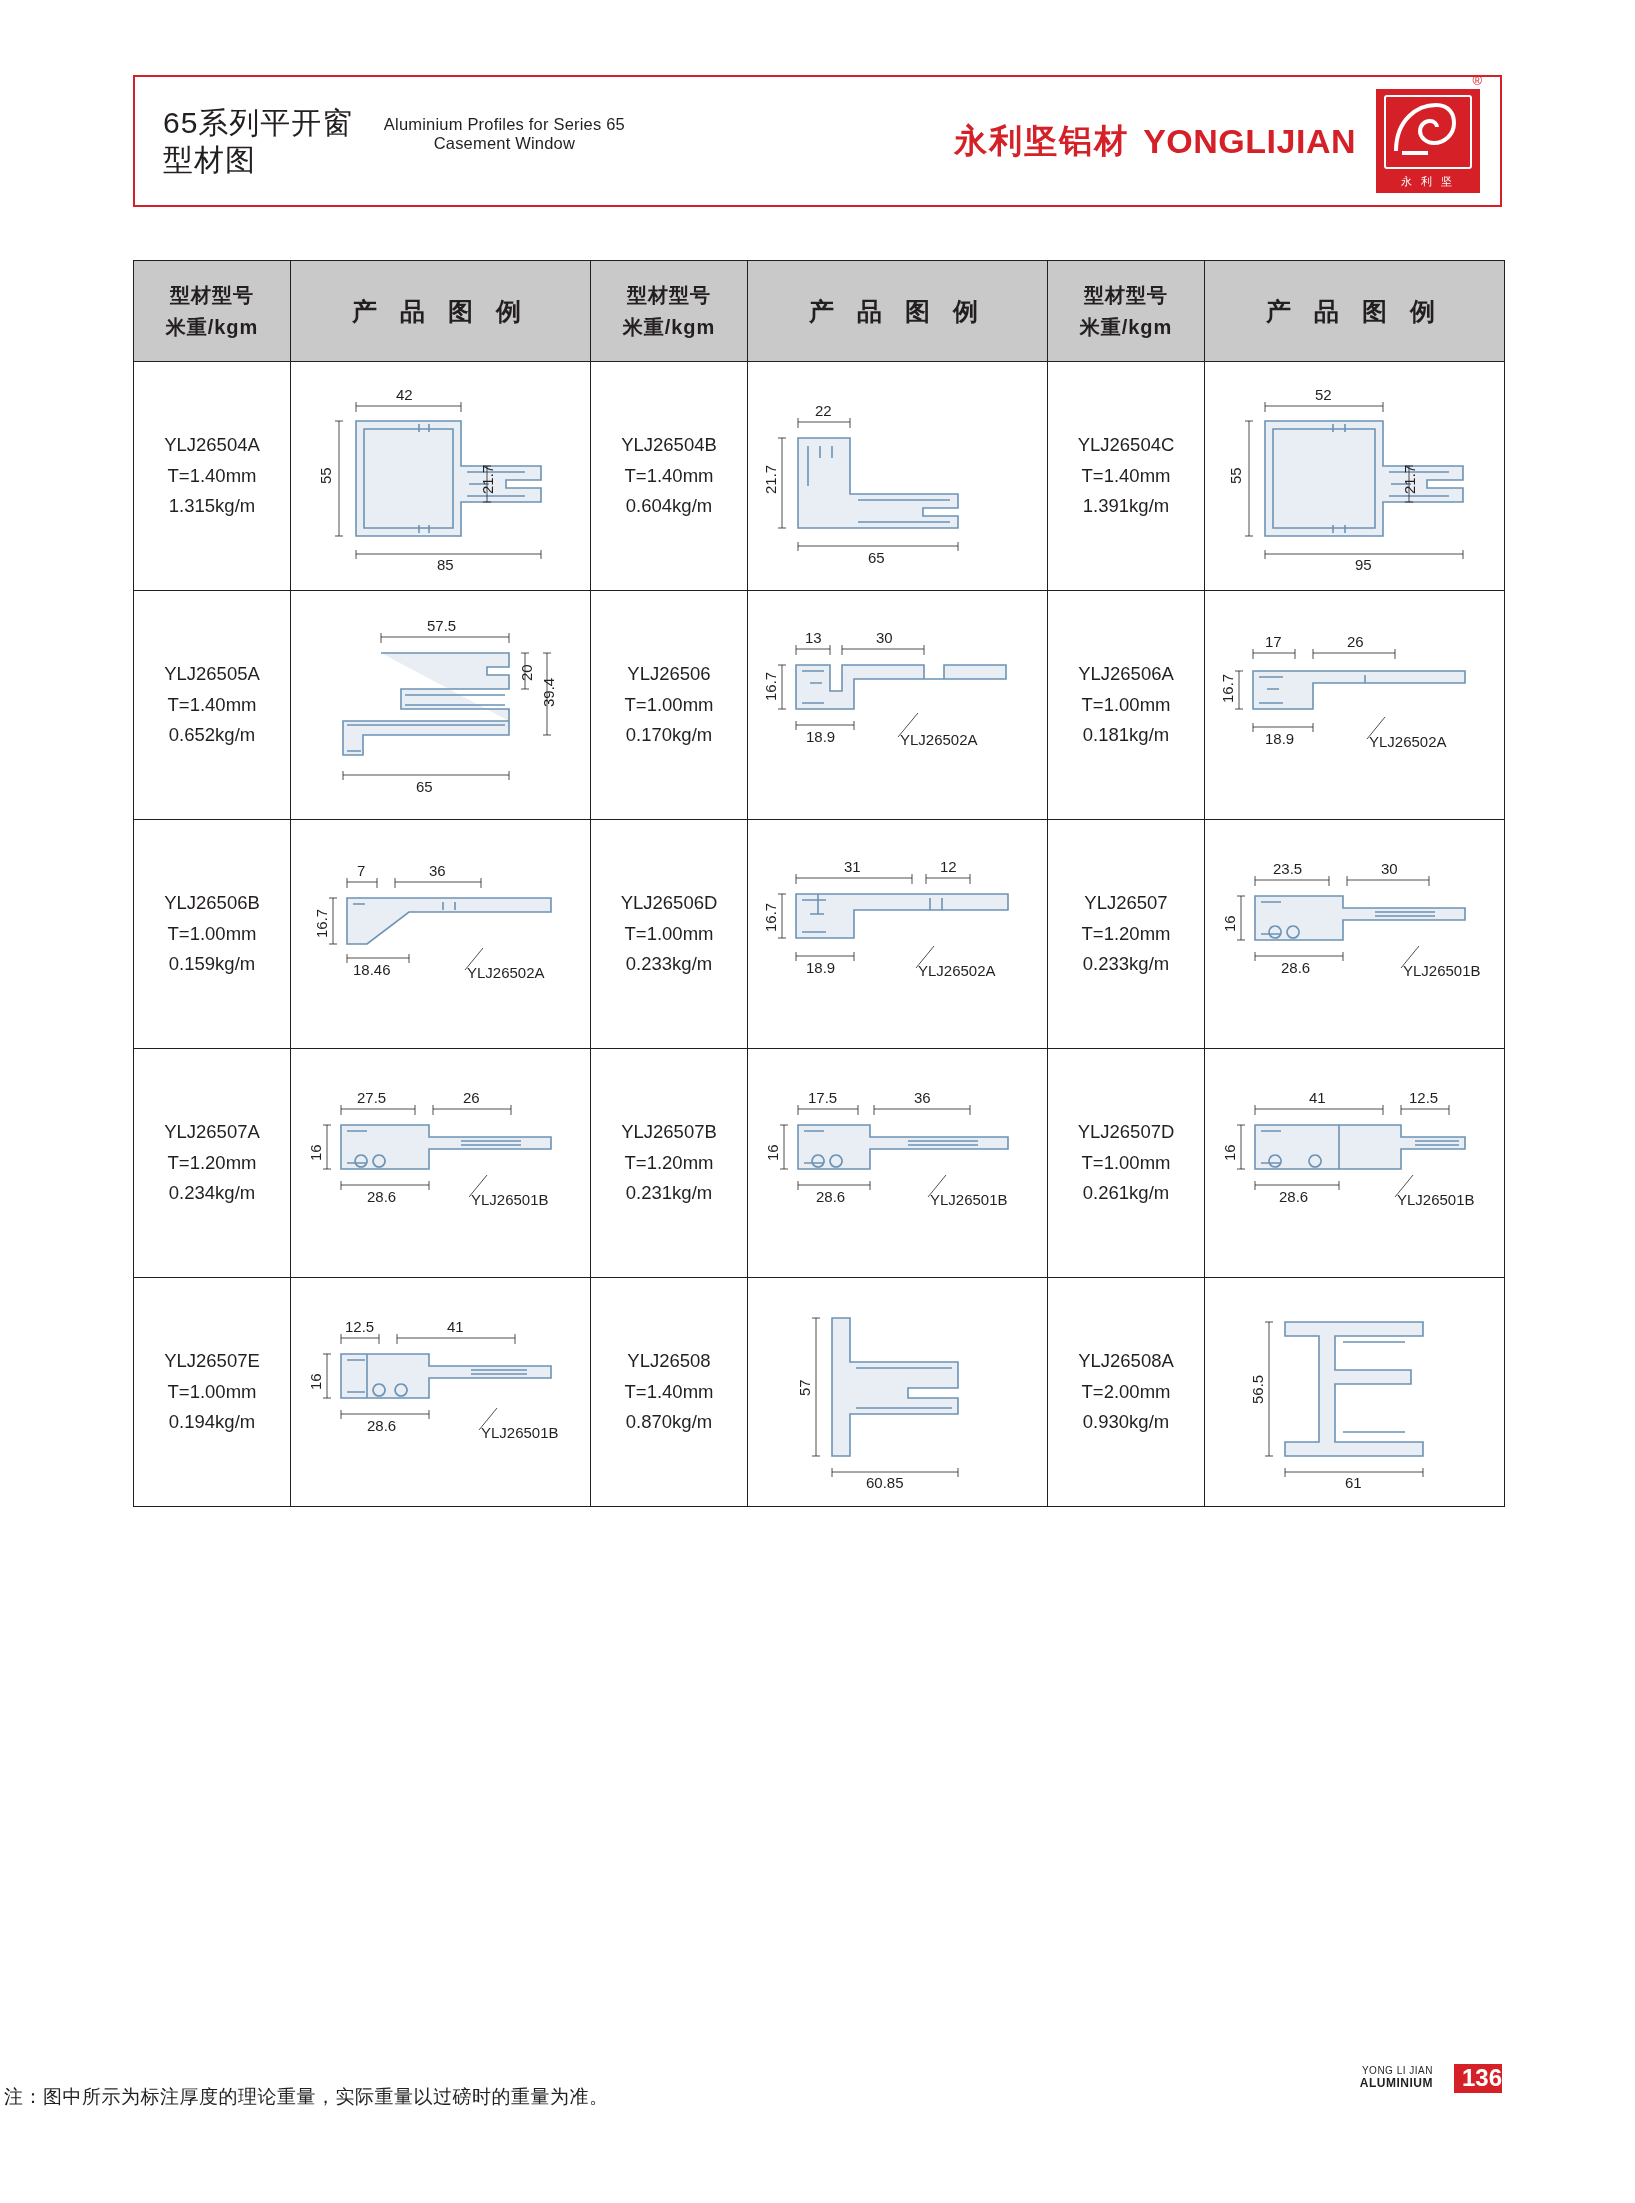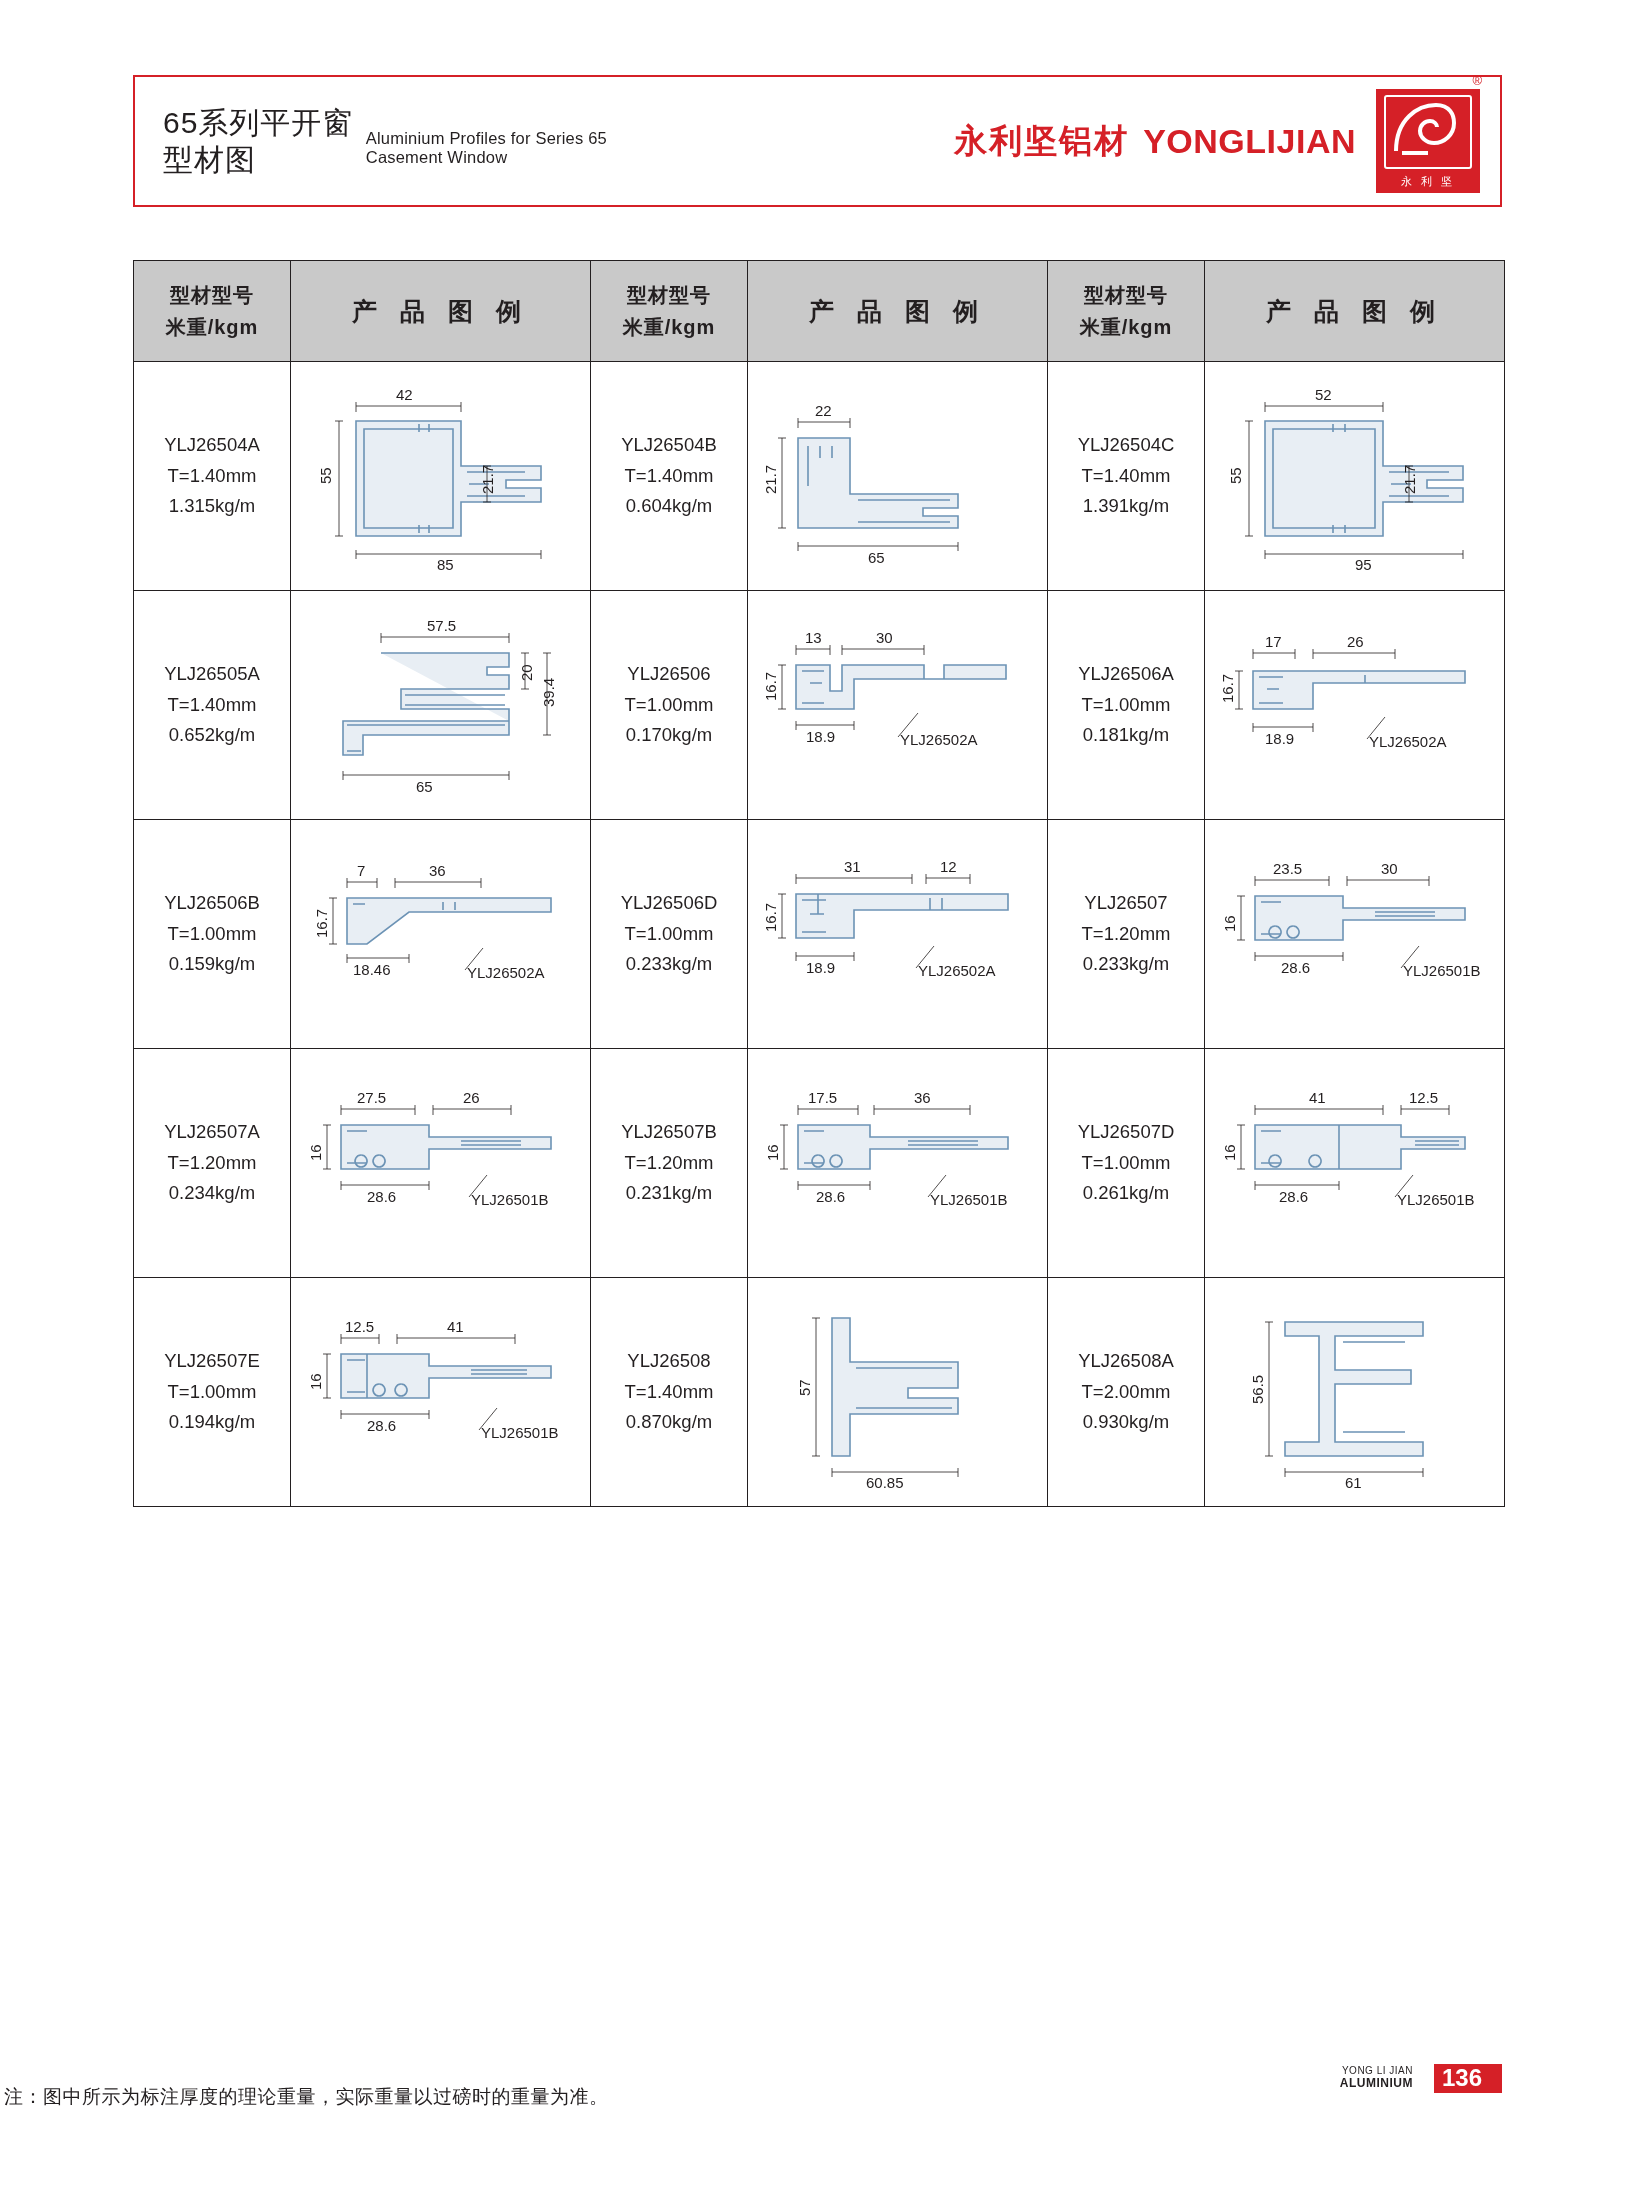--- a/index.html
+++ b/index.html
@@ -33,22 +33,23 @@
   }
   .title-cn{
     font-size:30px;
     color:#231f20;
     letter-spacing:1px;
     line-height:1.25;
   }
   .title-en{
     font-size:16.5px;
     color:#231f20;
-    margin-top:25px;
+    margin-top:11px;
     letter-spacing:0.2px;
+    text-align:center;
   }
   .header-brand{
     flex:1;
     display:flex;
     align-items:center;
     justify-content:flex-end;
     padding-right:20px;
     gap:14px;
   }
   .brand-cn{
@@ -163,21 +164,21 @@
     text-align:right;
     line-height:1.12;
     padding-right:5px;
     padding-bottom:2px;
   }
   .pb-t1{ font-size:10px;color:#231f20;letter-spacing:.5px;}
   .pb-t2{ font-size:12px;color:#231f20;font-weight:bold;letter-spacing:.5px;}
   .pb-num{
     background:#d52027;color:#fff;
     font-size:24px;font-weight:bold;
-    padding:1px 20px 2px 8px;
+    padding:1px 0 2px 8px;
     line-height:1.1;
   }
 
   
   .prof{ fill:none; stroke:#6c93b5; stroke-width:1.6; }
   .proff{ fill:#e8eef4; stroke:#6c93b5; stroke-width:1.6; }
   .dim{ stroke:#231f20; stroke-width:0.8; fill:none;}
   .dimtxt{ font-family:"Liberation Sans",sans-serif; font-size:15px; fill:#231f20;}
   .lbl{ font-family:"Liberation Sans",sans-serif; font-size:15px; fill:#231f20;}
 </style>

